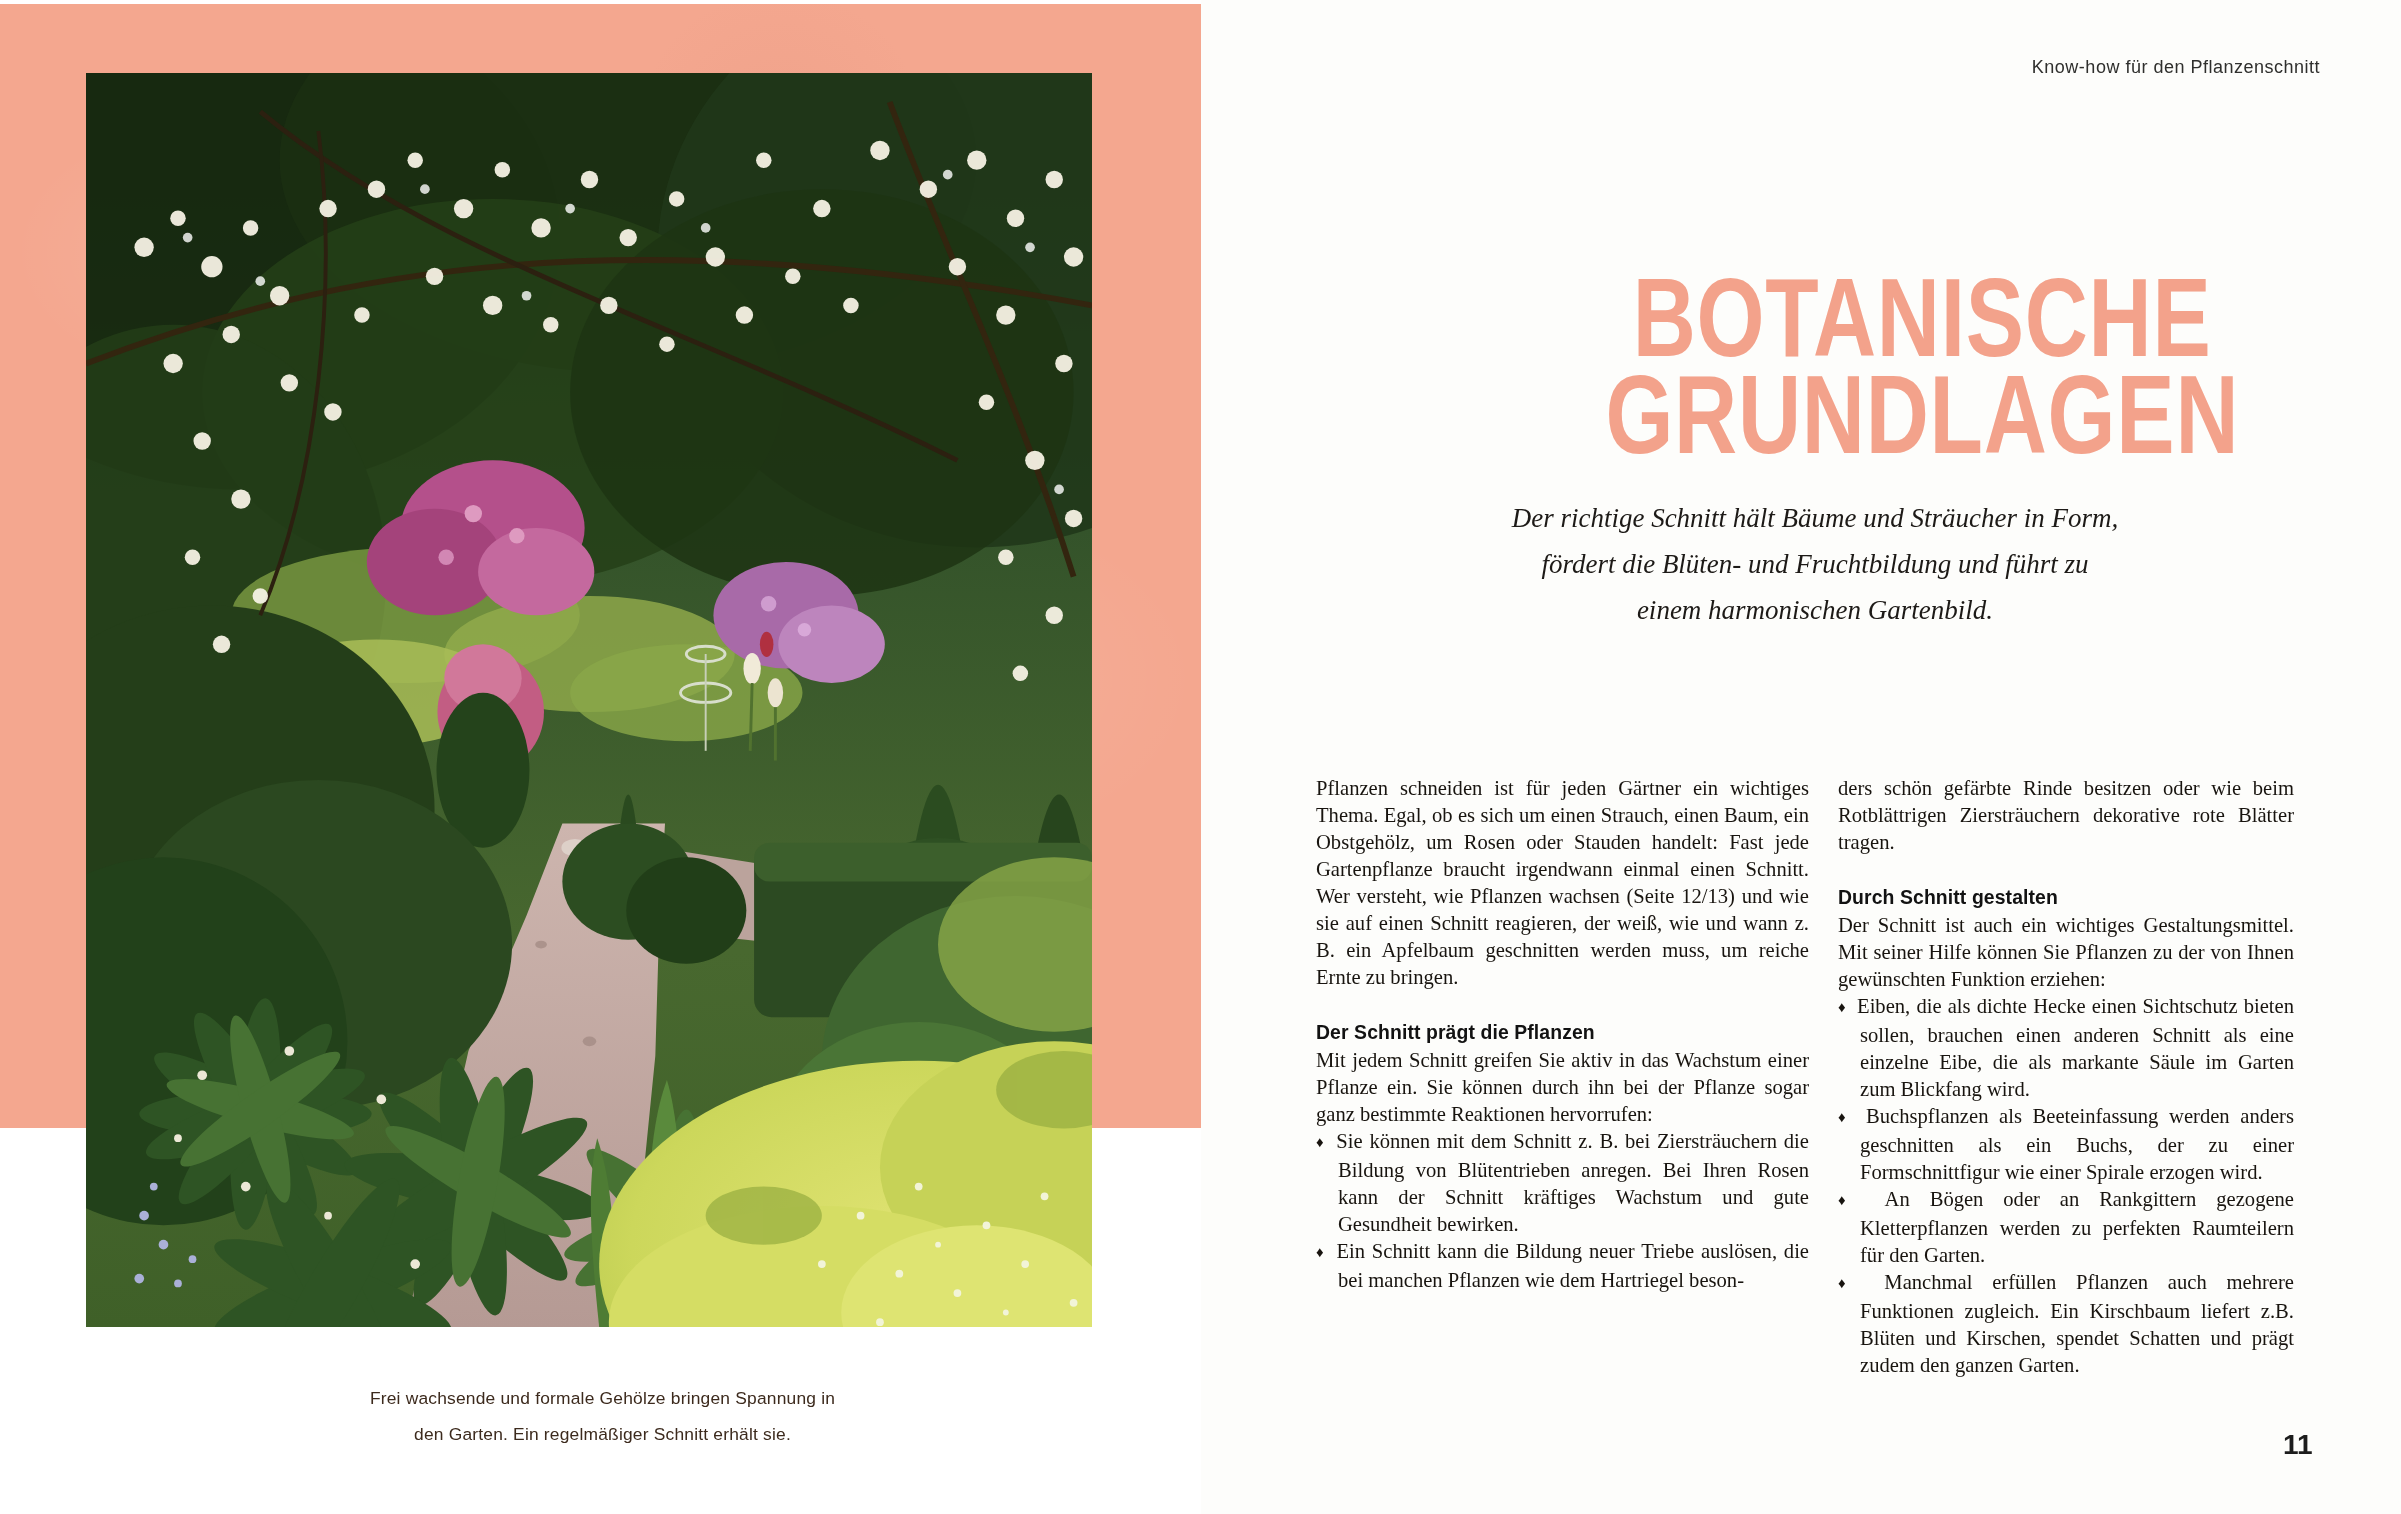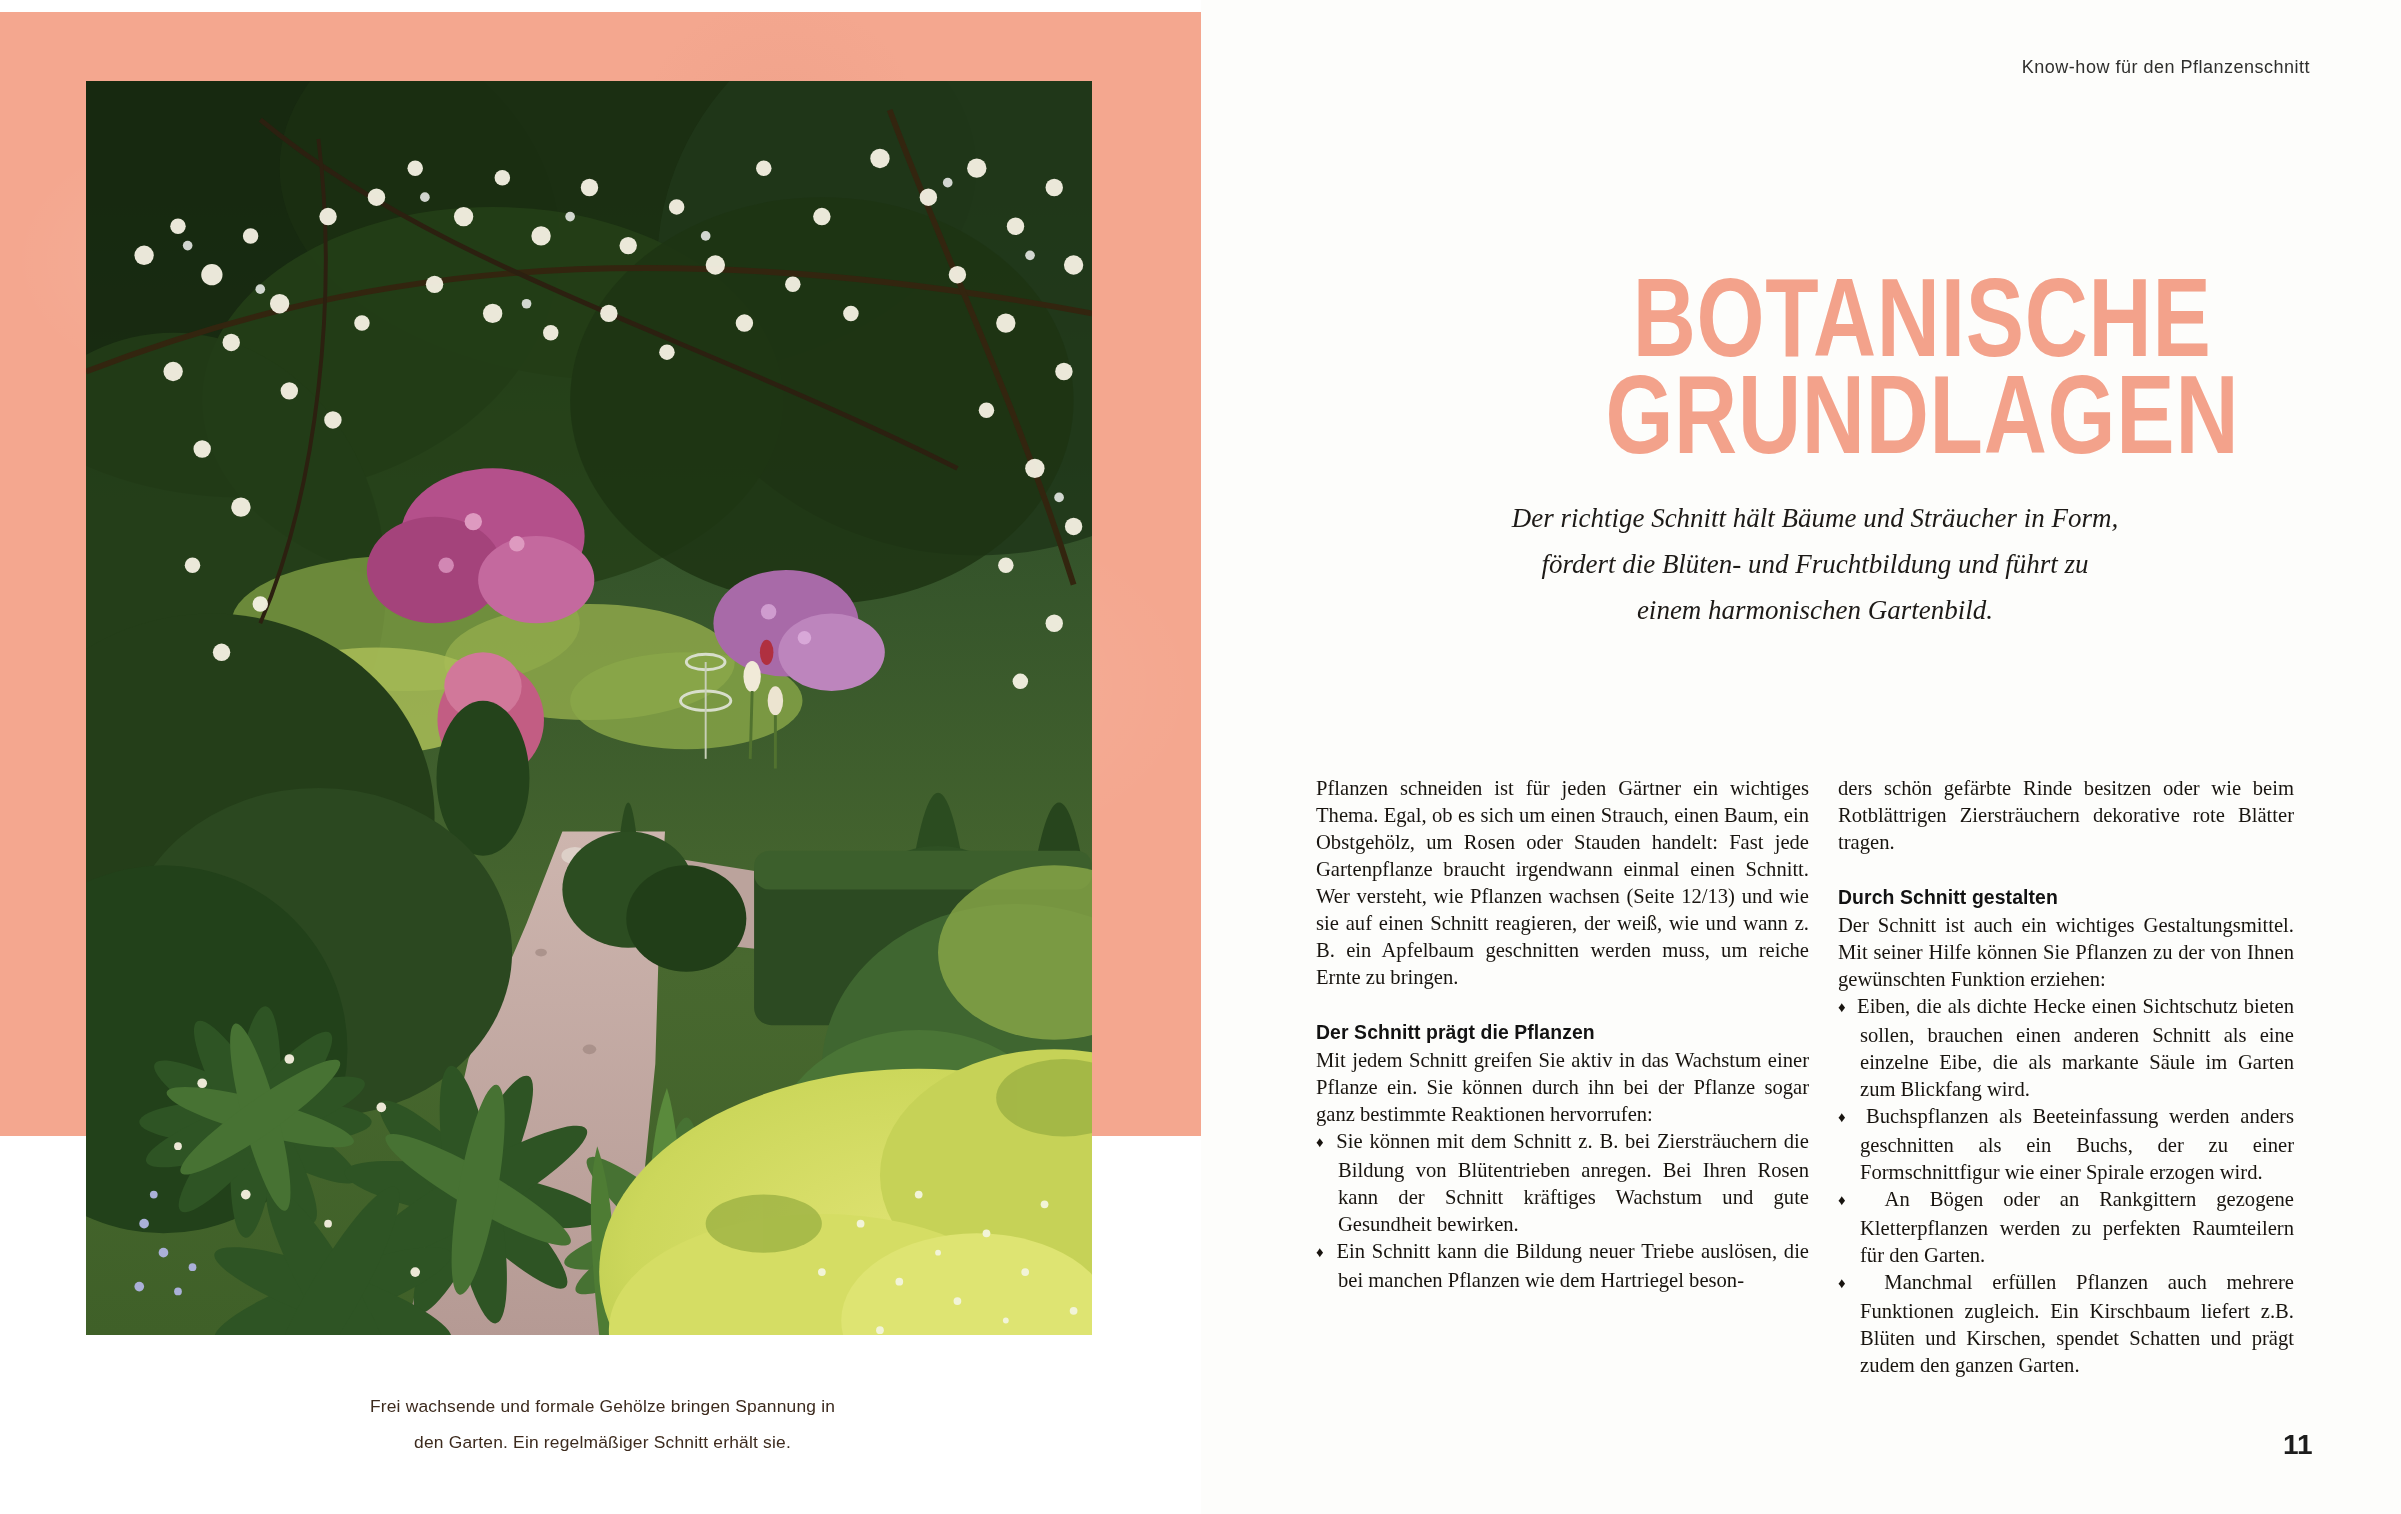--- a/index.html
+++ b/index.html
@@ -2,21 +2,21 @@
 <html style="font-size:7.7px"><head>
 <meta charset="utf-8">
 <style>
   html,body{margin:0;padding:0;background:#ffffff;}
   #stage{
     position:relative;width:2401px;height:1515px;overflow:hidden;
     font-family:"Liberation Serif",serif;color:#141210;
   }
   
   .left-page{
-    position:absolute;left:0;top:12px;width:1201px;height:1124px;
+    position:absolute;left:0;top:4px;width:1201px;height:1124px;
     background-color:#f4a78f;
     background-image:
       radial-gradient(ellipse 290px 194px at 18% 22%, rgba(255,255,255,.10), rgba(255,255,255,0) 70%),
       radial-gradient(ellipse 339px 242px at 80% 60%, rgba(255,255,255,.08), rgba(255,255,255,0) 70%),
       radial-gradient(ellipse 242px 203px at 40% 85%, rgba(190,110,90,.08), rgba(190,110,90,0) 70%),
       radial-gradient(ellipse 203px 184px at 65% 10%, rgba(190,110,90,.07), rgba(190,110,90,0) 70%);
   }
   .photo{
     position:absolute;left:86px;top:69px;width:1006px;height:1254px;
     overflow:hidden;background:#2e4a24;
@@ -27,21 +27,21 @@
     text-align:center;font-family:"Liberation Sans",sans-serif;
     font-size:17.4px;line-height:36px;color:#3c2a1d;letter-spacing:0.2px;
     padding-left:27px;box-sizing:border-box;
   }
   
   .right-page{
     position:absolute;left:1201px;top:0;width:1201px;height:1515px;
     background:#fdfdfb;
   }
   .kicker{
-    position:absolute;top:57px;right:92px;
+    position:absolute;top:57px;right:82px;
     font-family:"Liberation Sans",sans-serif;font-size:18px;
     color:#2f2f2d;letter-spacing:0.5px;font-weight:400;
   }
   .title{
     position:absolute;left:0;top:269px;width:1442px;
     text-align:center;color:#f3a28b;
     font-family:"Liberation Sans",sans-serif;font-weight:700;
     font-size:112px;line-height:97px;letter-spacing:1px;
   }
   .title .tline{display:inline-block;transform:scaleX(.78);transform-origin:50% 50%;white-space:nowrap;}

